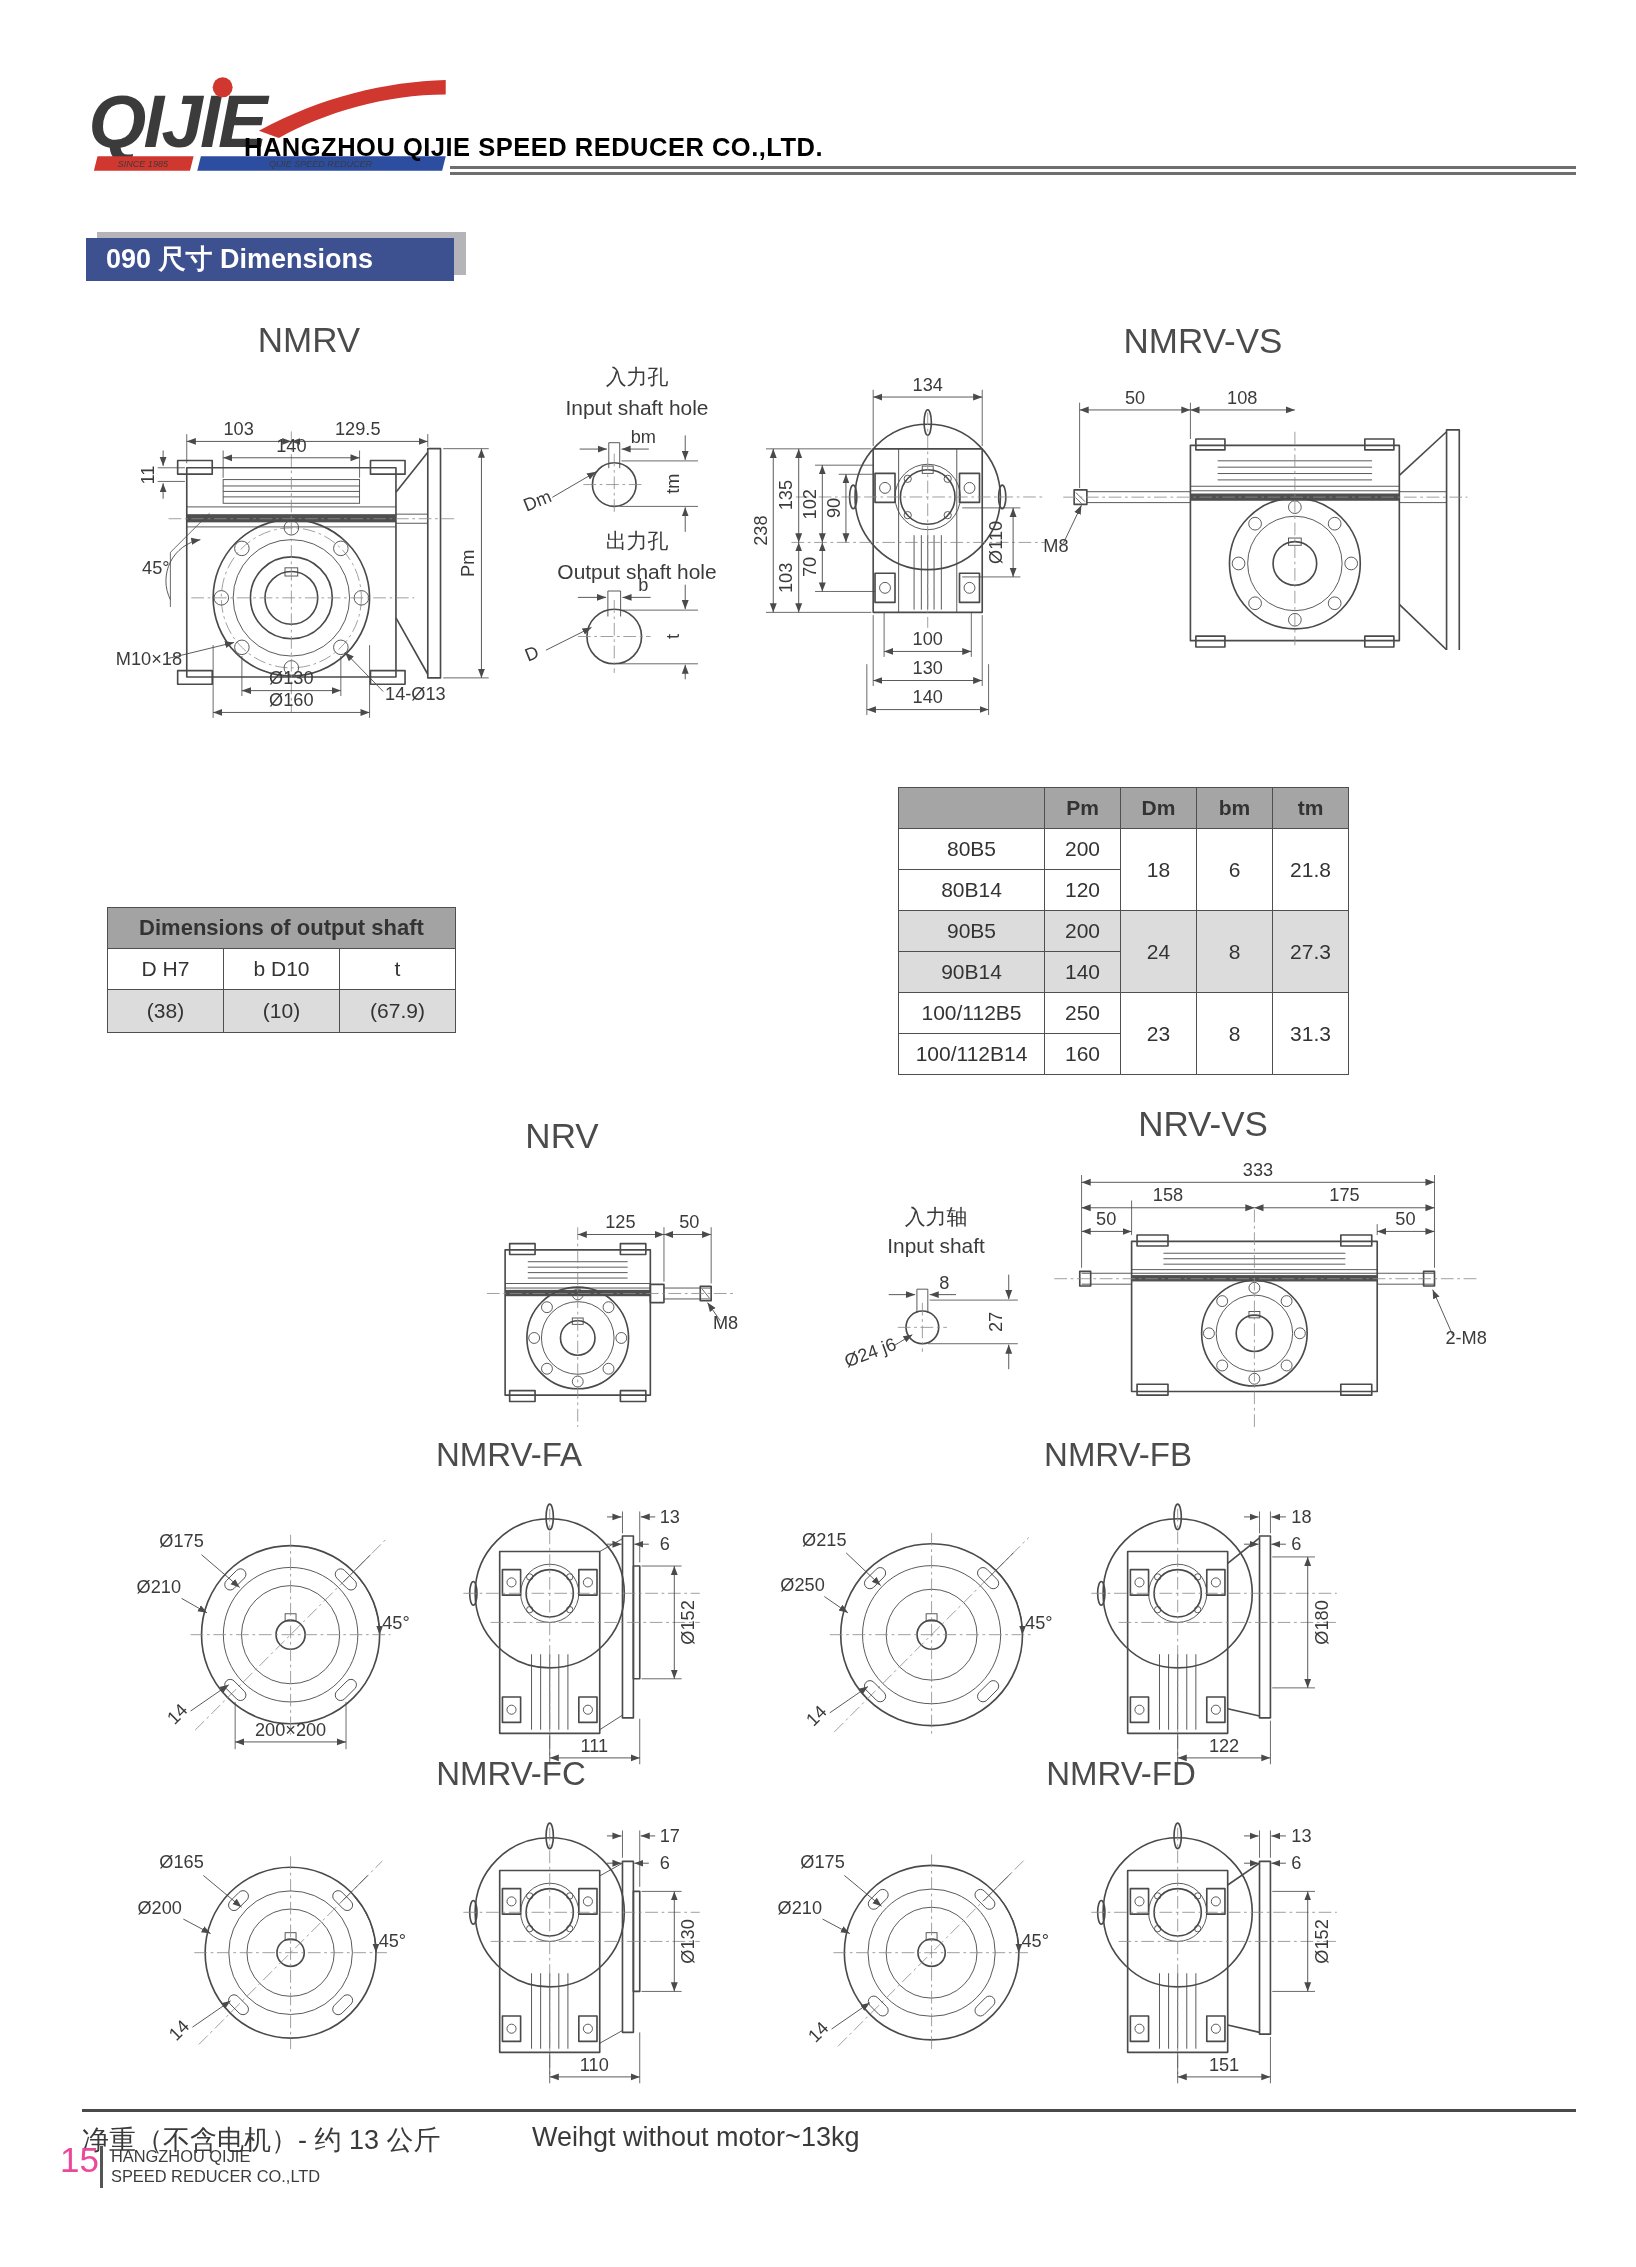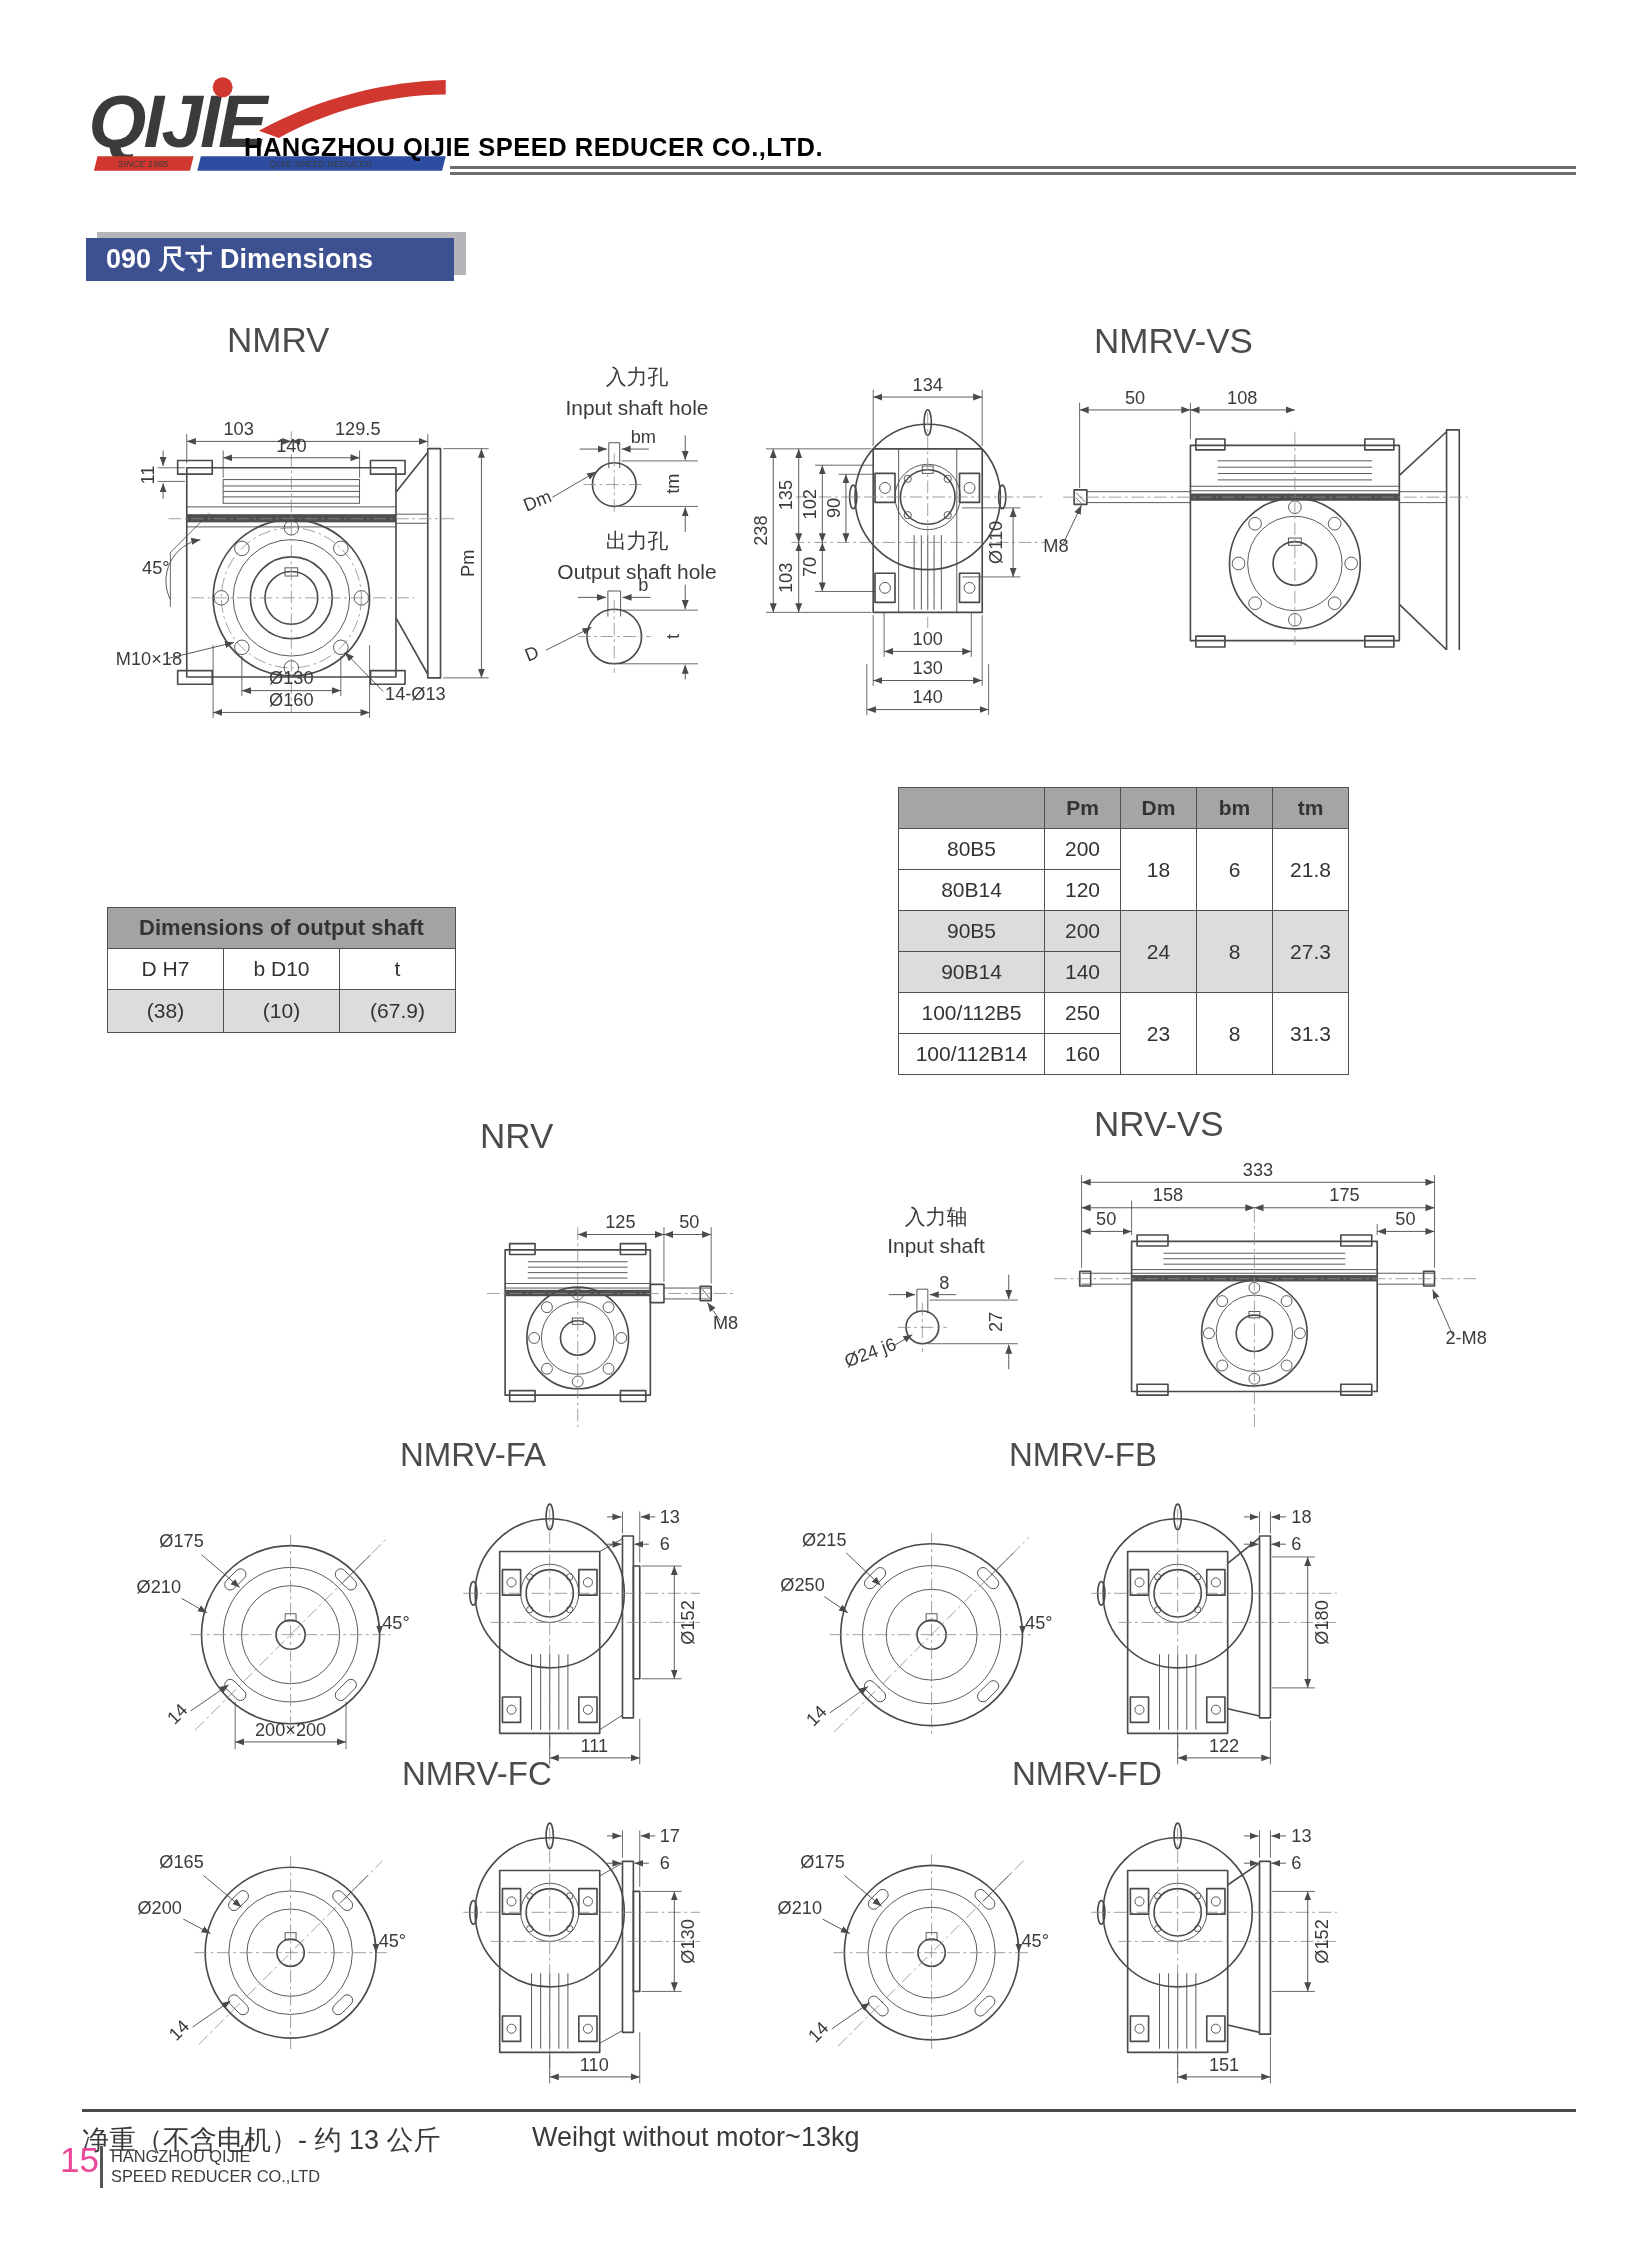--- a/index.html
+++ b/index.html
@@ -8,21 +8,21 @@
   
   .company-title{position:absolute;left:244px;top:133px;font-size:25.5px;font-weight:bold;
                  color:#000000;letter-spacing:0.5px;white-space:nowrap}
   .hline{position:absolute;background:#6e6e6e;height:2.7px}
   
   .title-shadow{position:absolute;left:97px;top:232px;width:369px;height:43px;background:#b5b5b9}
   .title-bar{position:absolute;left:86px;top:238px;width:368px;height:43px;background:#3d508f;
              color:#ffffff;font-size:27px;font-weight:bold;line-height:43px;padding-left:20px;
              box-sizing:border-box;white-space:nowrap}
   
-  .sec{position:absolute;color:#4b4b4b;font-weight:400}
+  .sec{position:absolute;text-align:center;color:#4b4b4b;font-weight:400}
   .sec.big{font-size:35px}
   .sec.mid{font-size:33px}
   
   .draw{position:absolute}
   .oln{fill:none;stroke:#4a4a4a;stroke-width:1.8;stroke-linejoin:round}
   .th1{fill:none;stroke:#4a4a4a;stroke-width:1}
   .cl{fill:none;stroke:#8a8a8a;stroke-width:.9;stroke-dasharray:14 4 3 4}
   .de{fill:none;stroke:#4a4a4a;stroke-width:.9}
   .dim{fill:none;stroke:#4a4a4a;stroke-width:1;marker-start:url(#arw);marker-end:url(#arw)}
   .ld{fill:none;stroke:#4a4a4a;stroke-width:1;marker-end:url(#arw)}

